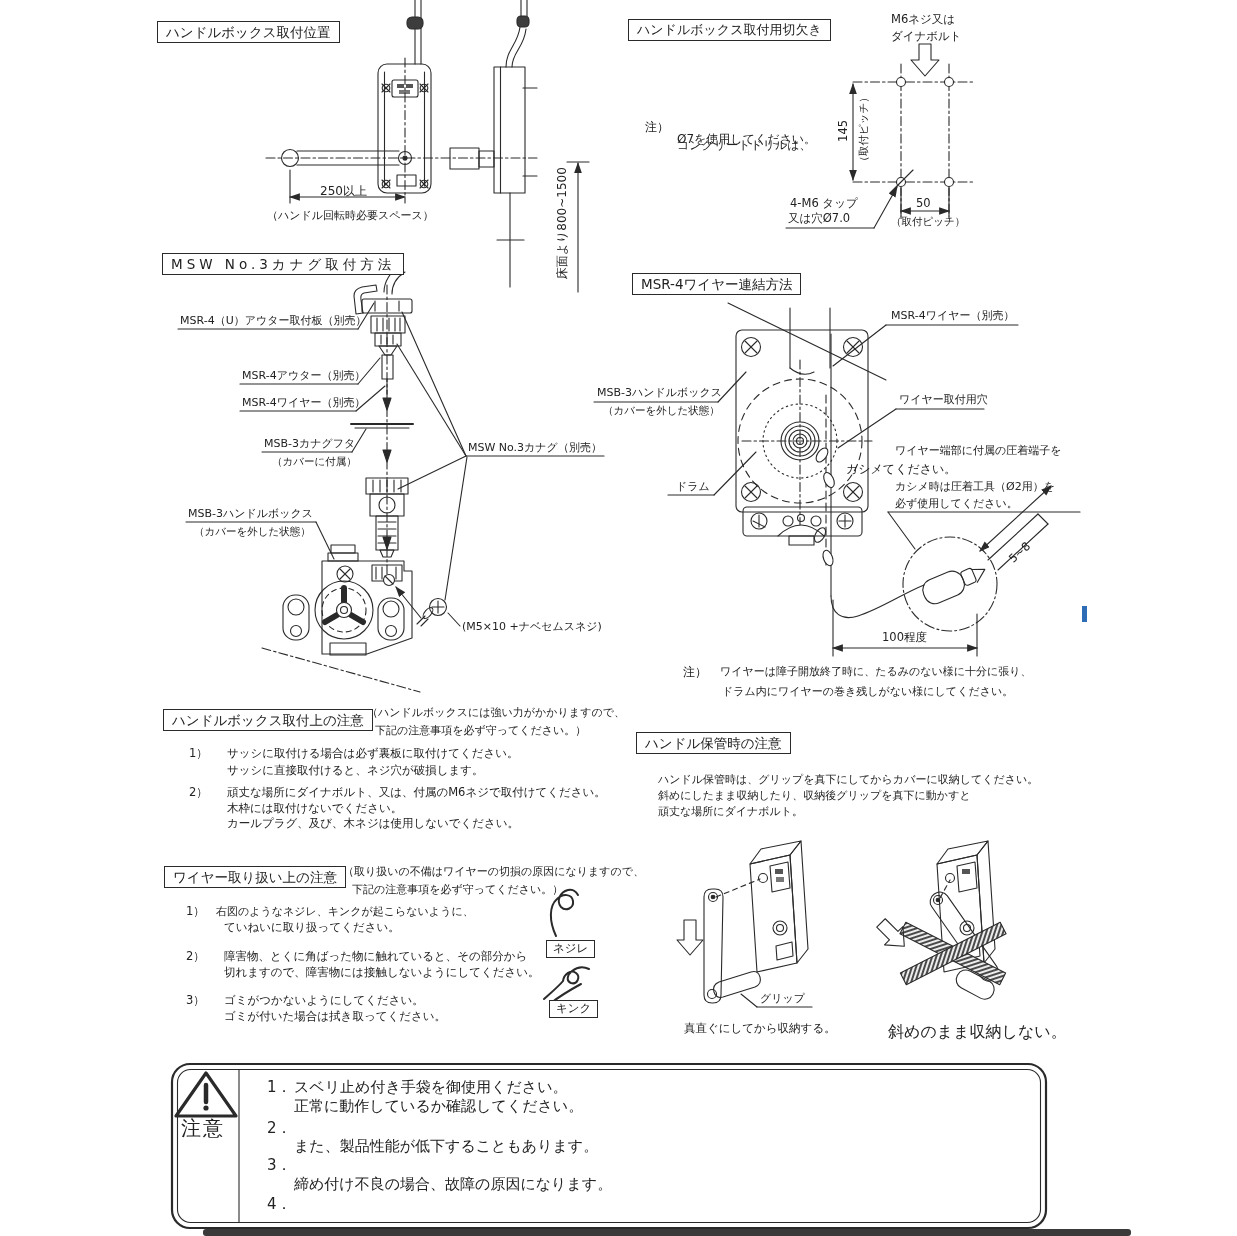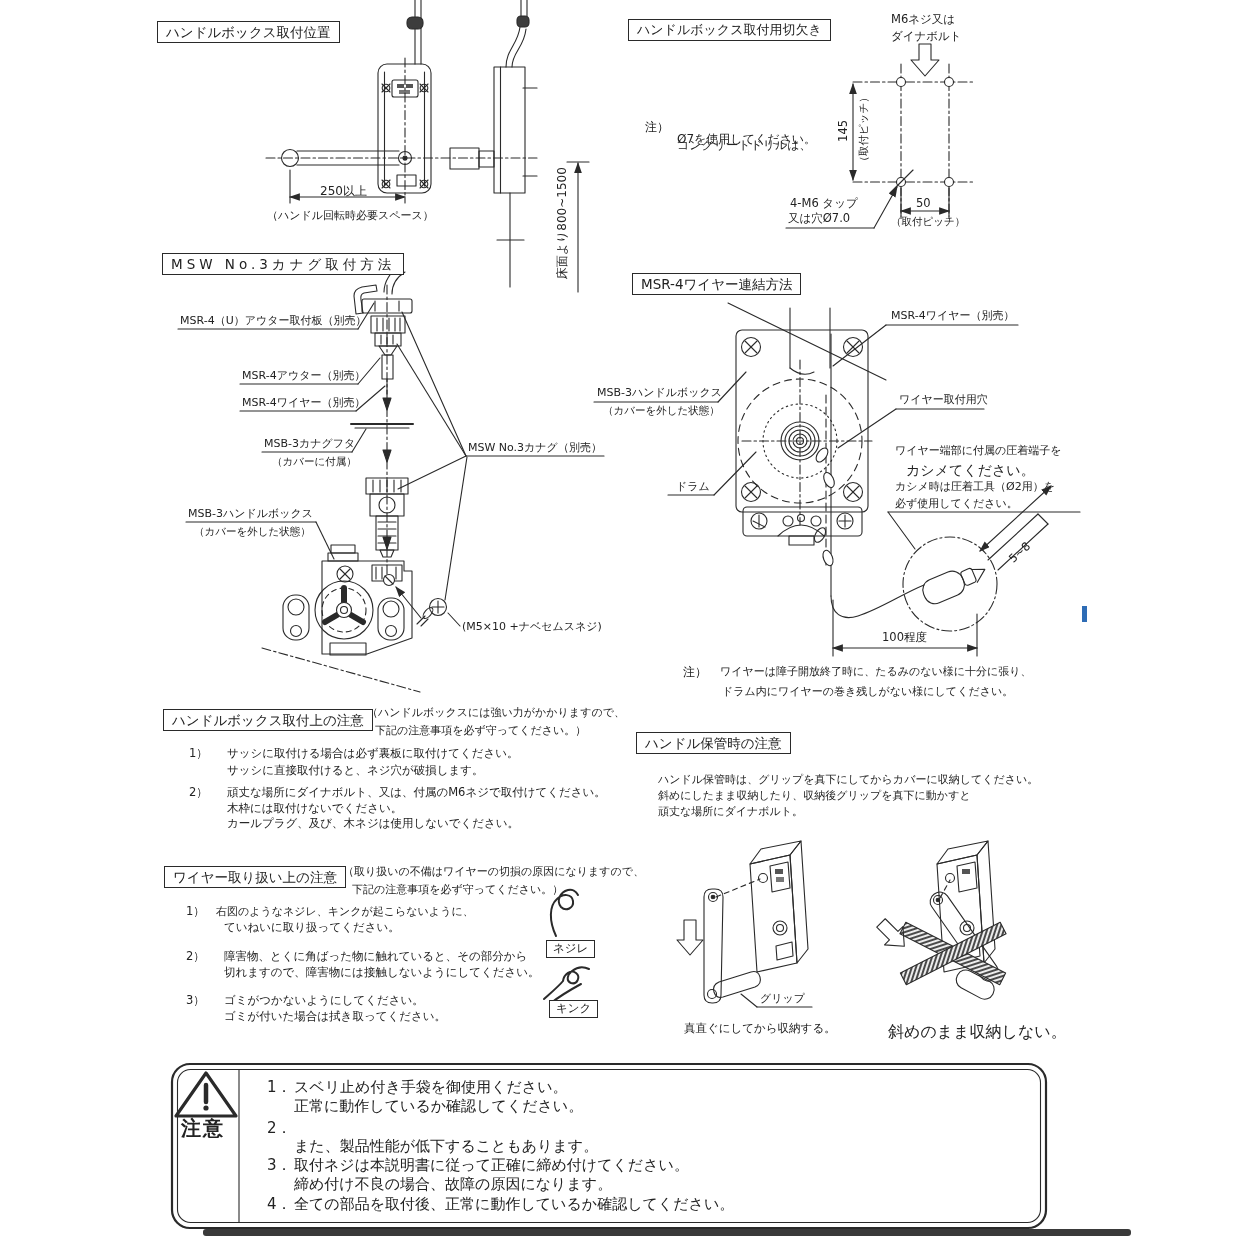--- a/index.html
+++ b/index.html
@@ -340,21 +340,21 @@
 <div class="t" style="left:194px;top:525px;font-size:10.5px">（カバーを外した状態）</div>
 <div class="t" style="left:462px;top:620px;font-size:11px">(M5×10 +ナベセムスネジ)</div>
 
 <div class="t boxed" style="left:632px;top:273px;font-size:13.5px">MSR-4ワイヤー連結方法</div>
 <div class="t" style="left:891px;top:309px;font-size:11px">MSR-4ワイヤー（別売）</div>
 <div class="t" style="left:597px;top:386px;font-size:11px">MSB-3ハンドルボックス</div>
 <div class="t" style="left:603px;top:404px;font-size:10.5px">（カバーを外した状態）</div>
 <div class="t" style="left:899px;top:393px;font-size:11px">ワイヤー取付用穴</div>
 <div class="t" style="left:676px;top:480px;font-size:11px">ドラム</div>
 <div class="t" style="left:895px;top:444px;font-size:11px">ワイヤー端部に付属の圧着端子を</div>
-<div class="t" style="left:906px;top:462px;font-size:14px">カシメてください。</div>
+<div class="t" style="left:846px;top:462px;font-size:12px">カシメてください。</div>
 <div class="t" style="left:895px;top:480px;font-size:11px">カシメ時は圧着工具（Ø2用）を</div>
 <div class="t" style="left:895px;top:497px;font-size:11px">必ず使用してください。</div>
 <div class="t" style="left:1008px;top:546px;font-size:11.5px;transform:rotate(-42deg)">5~8</div>
 <div class="t" style="left:882px;top:631px;font-size:11.5px">100程度</div>
 <div class="t" style="left:683px;top:665px;font-size:12px">注）</div>
 <div class="t" style="left:720px;top:665px;font-size:11px">ワイヤーは障子開放終了時に、たるみのない様に十分に張り、</div>
 <div class="t" style="left:722px;top:685px;font-size:11px">ドラム内にワイヤーの巻き残しがない様にしてください。</div>
 
 <div class="t boxed" style="left:163px;top:709px;font-size:13.5px">ハンドルボックス取付上の注意</div>
 <div class="t" style="left:367px;top:706px;font-size:11px">（ハンドルボックスには強い力がかかりますので、</div>
@@ -383,25 +383,23 @@
 <div class="t minibox" style="left:549px;top:1000px;font-size:11.5px">キンク</div>
 
 <div class="t boxed" style="left:636px;top:732px;font-size:13.5px">ハンドル保管時の注意</div>
 <div class="t" style="left:658px;top:773px;font-size:11px">ハンドル保管時は、グリップを真下にしてからカバーに収納してください。</div>
 <div class="t" style="left:658px;top:789px;font-size:11px">斜めにしたまま収納したり、収納後グリップを真下に動かすと</div>
 <div class="t" style="left:658px;top:805px;font-size:11px">頑丈な場所にダイナボルト。</div>
 <div class="t" style="left:760px;top:992px;font-size:11px">グリップ</div>
 <div class="t" style="left:684px;top:1022px;font-size:11.5px">真直ぐにしてから収納する。</div>
 <div class="t" style="left:888px;top:1022px;font-size:16px">斜めのまま収納しない。</div>
 
-<div class="t" style="left:181px;top:1116px;font-size:20px;letter-spacing:2px;font-weight:bold">注意</div>
+<div class="t" style="left:181px;top:1116px;font-size:20px;letter-spacing:2px;font-weight:normal">注意</div>
 <div class="t" style="left:267px;top:1078px;font-size:15px">1．</div>
 <div class="t" style="left:294px;top:1078px;font-size:15px">スベリ止め付き手袋を御使用ください。</div>
 <div class="t" style="left:294px;top:1097px;font-size:15px">正常に動作しているか確認してください。</div>
 <div class="t" style="left:267px;top:1119px;font-size:15px">2．</div>
 <div class="t" style="left:294px;top:1137px;font-size:15px">また、製品性能が低下することもあります。</div>
 <div class="t" style="left:267px;top:1156px;font-size:15px">3．</div>
-<div class="t" style="left:294px;top:1156px;font-size:15px">取付ネジは本説明書に従って正確に締め付けてください。</div>
 <div class="t" style="left:294px;top:1175px;font-size:15px">締め付け不良の場合、故障の原因になります。</div>
 <div class="t" style="left:267px;top:1195px;font-size:15px">4．</div>
-<div class="t" style="left:294px;top:1195px;font-size:15px">全ての部品を取付後、正常に動作しているか確認してください。</div>
 
 </div>
 
 </body></html>

